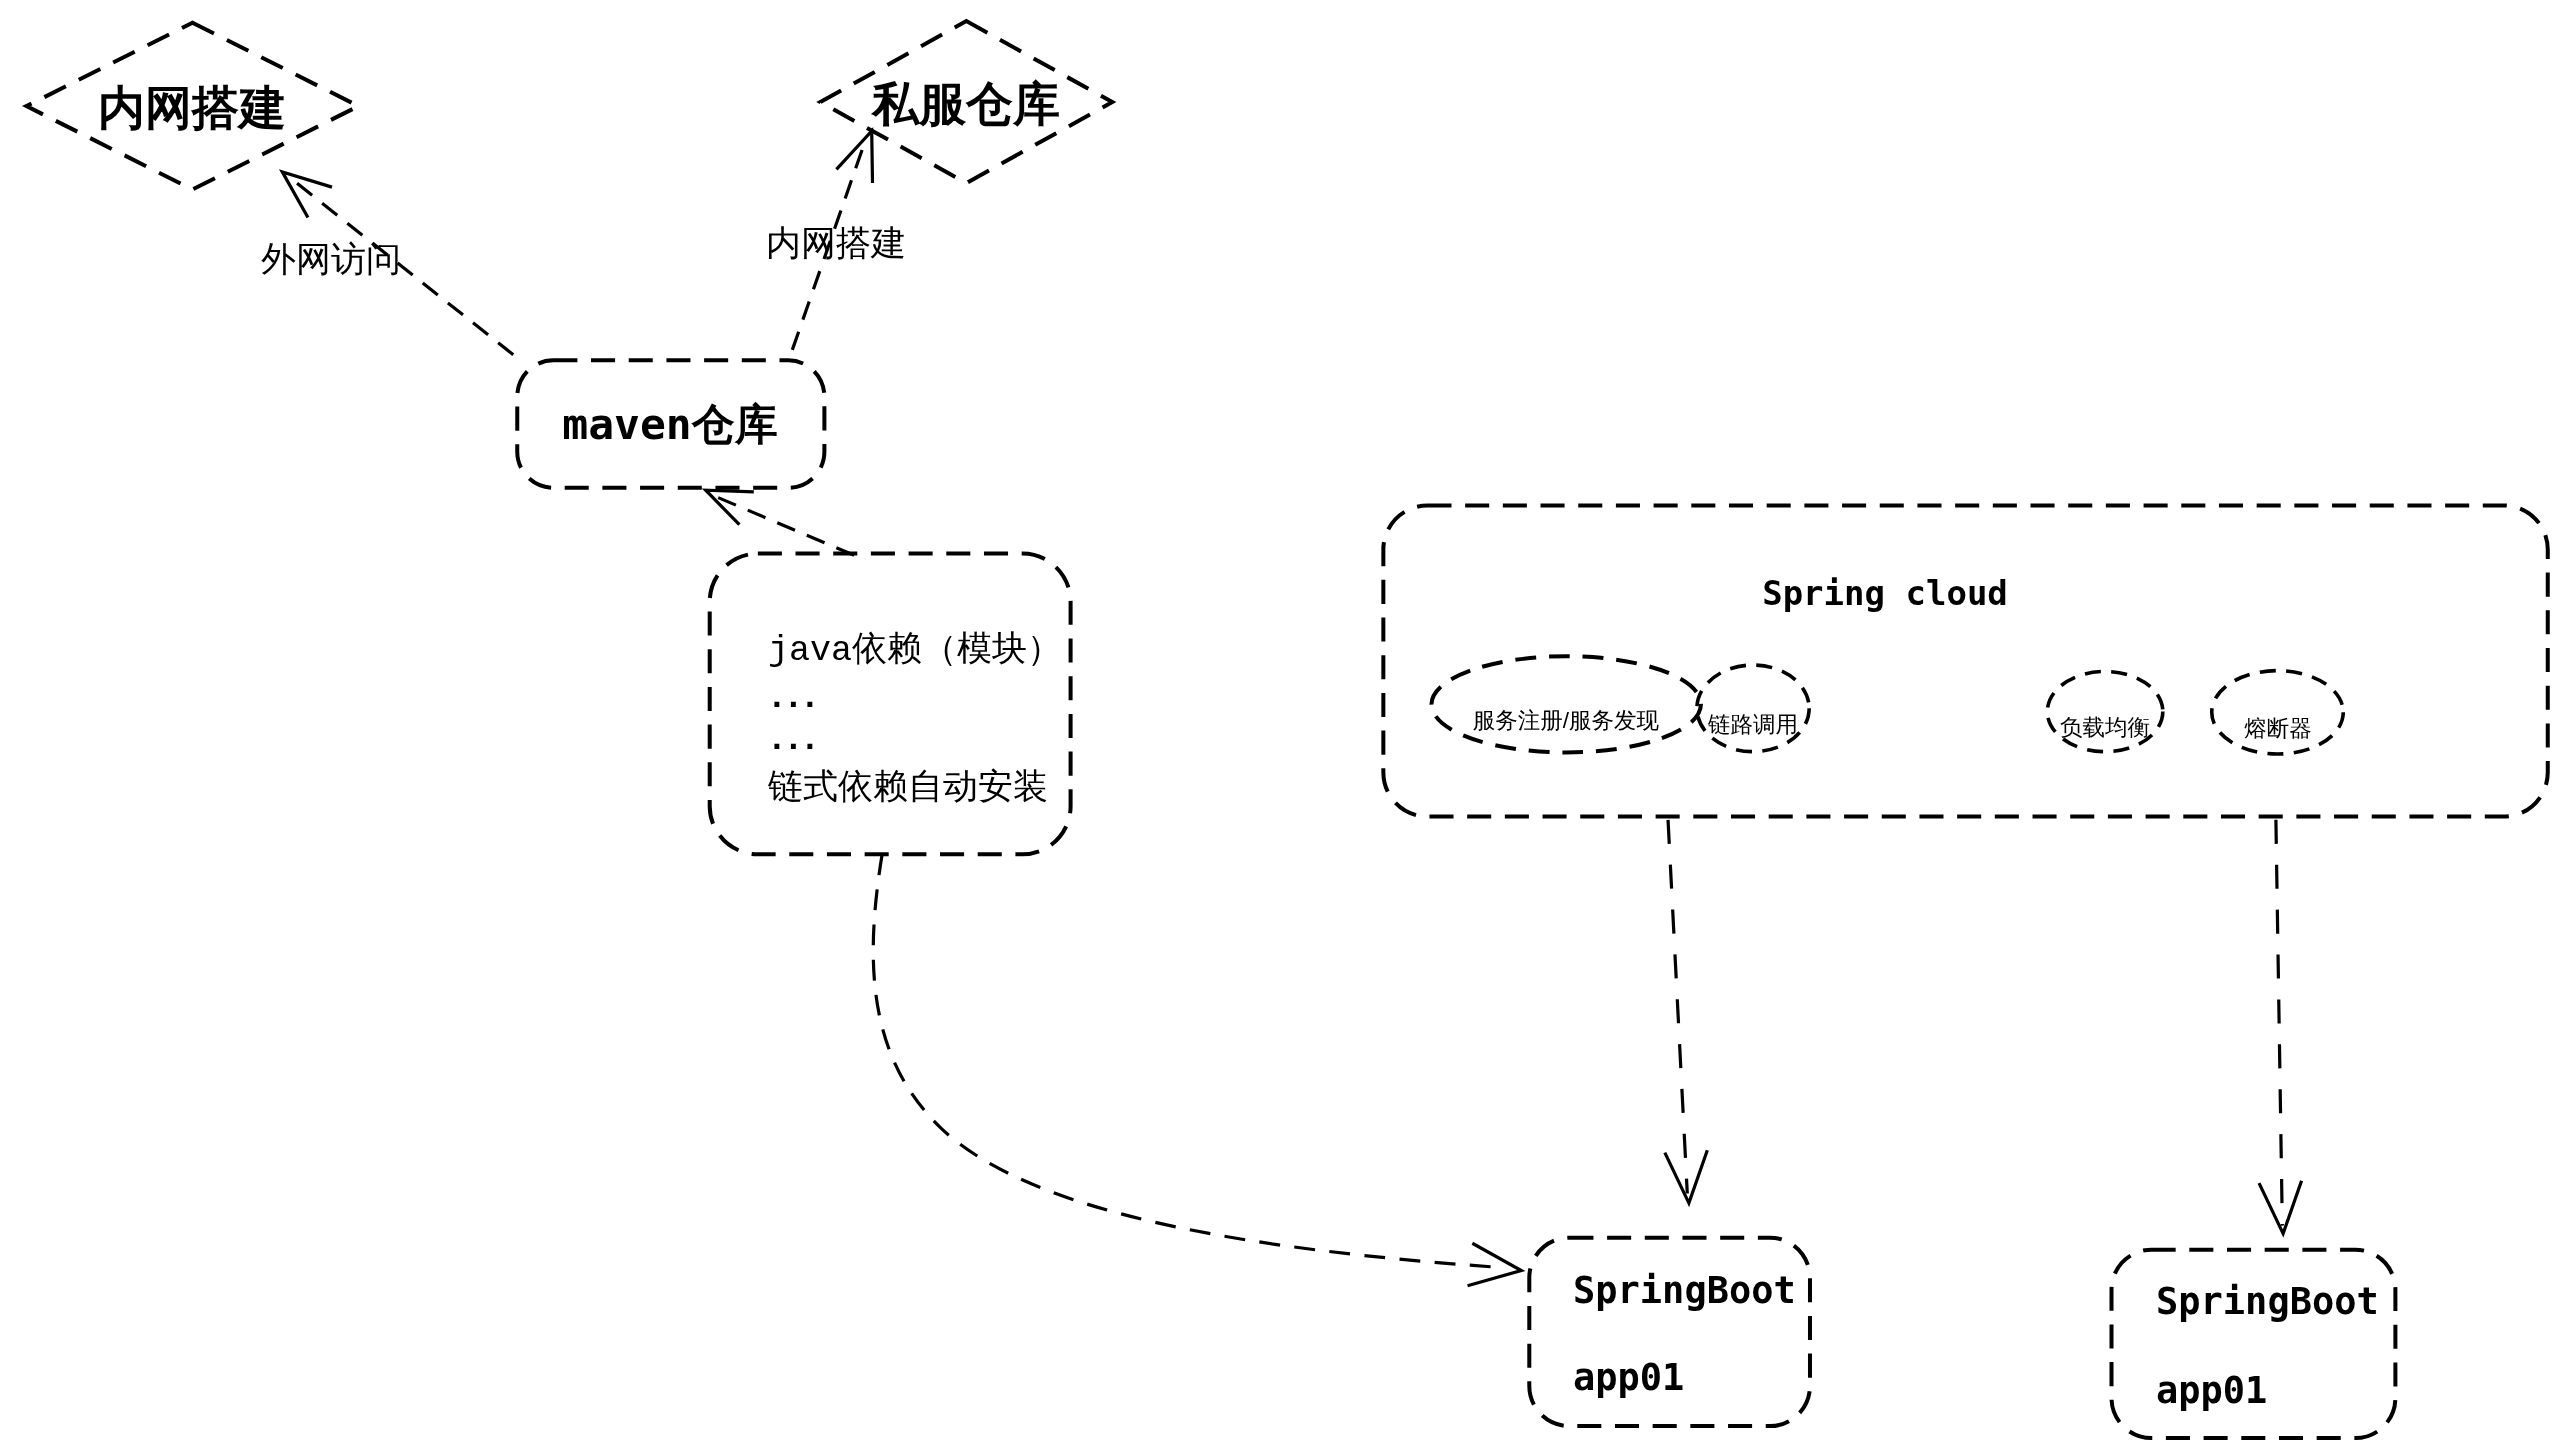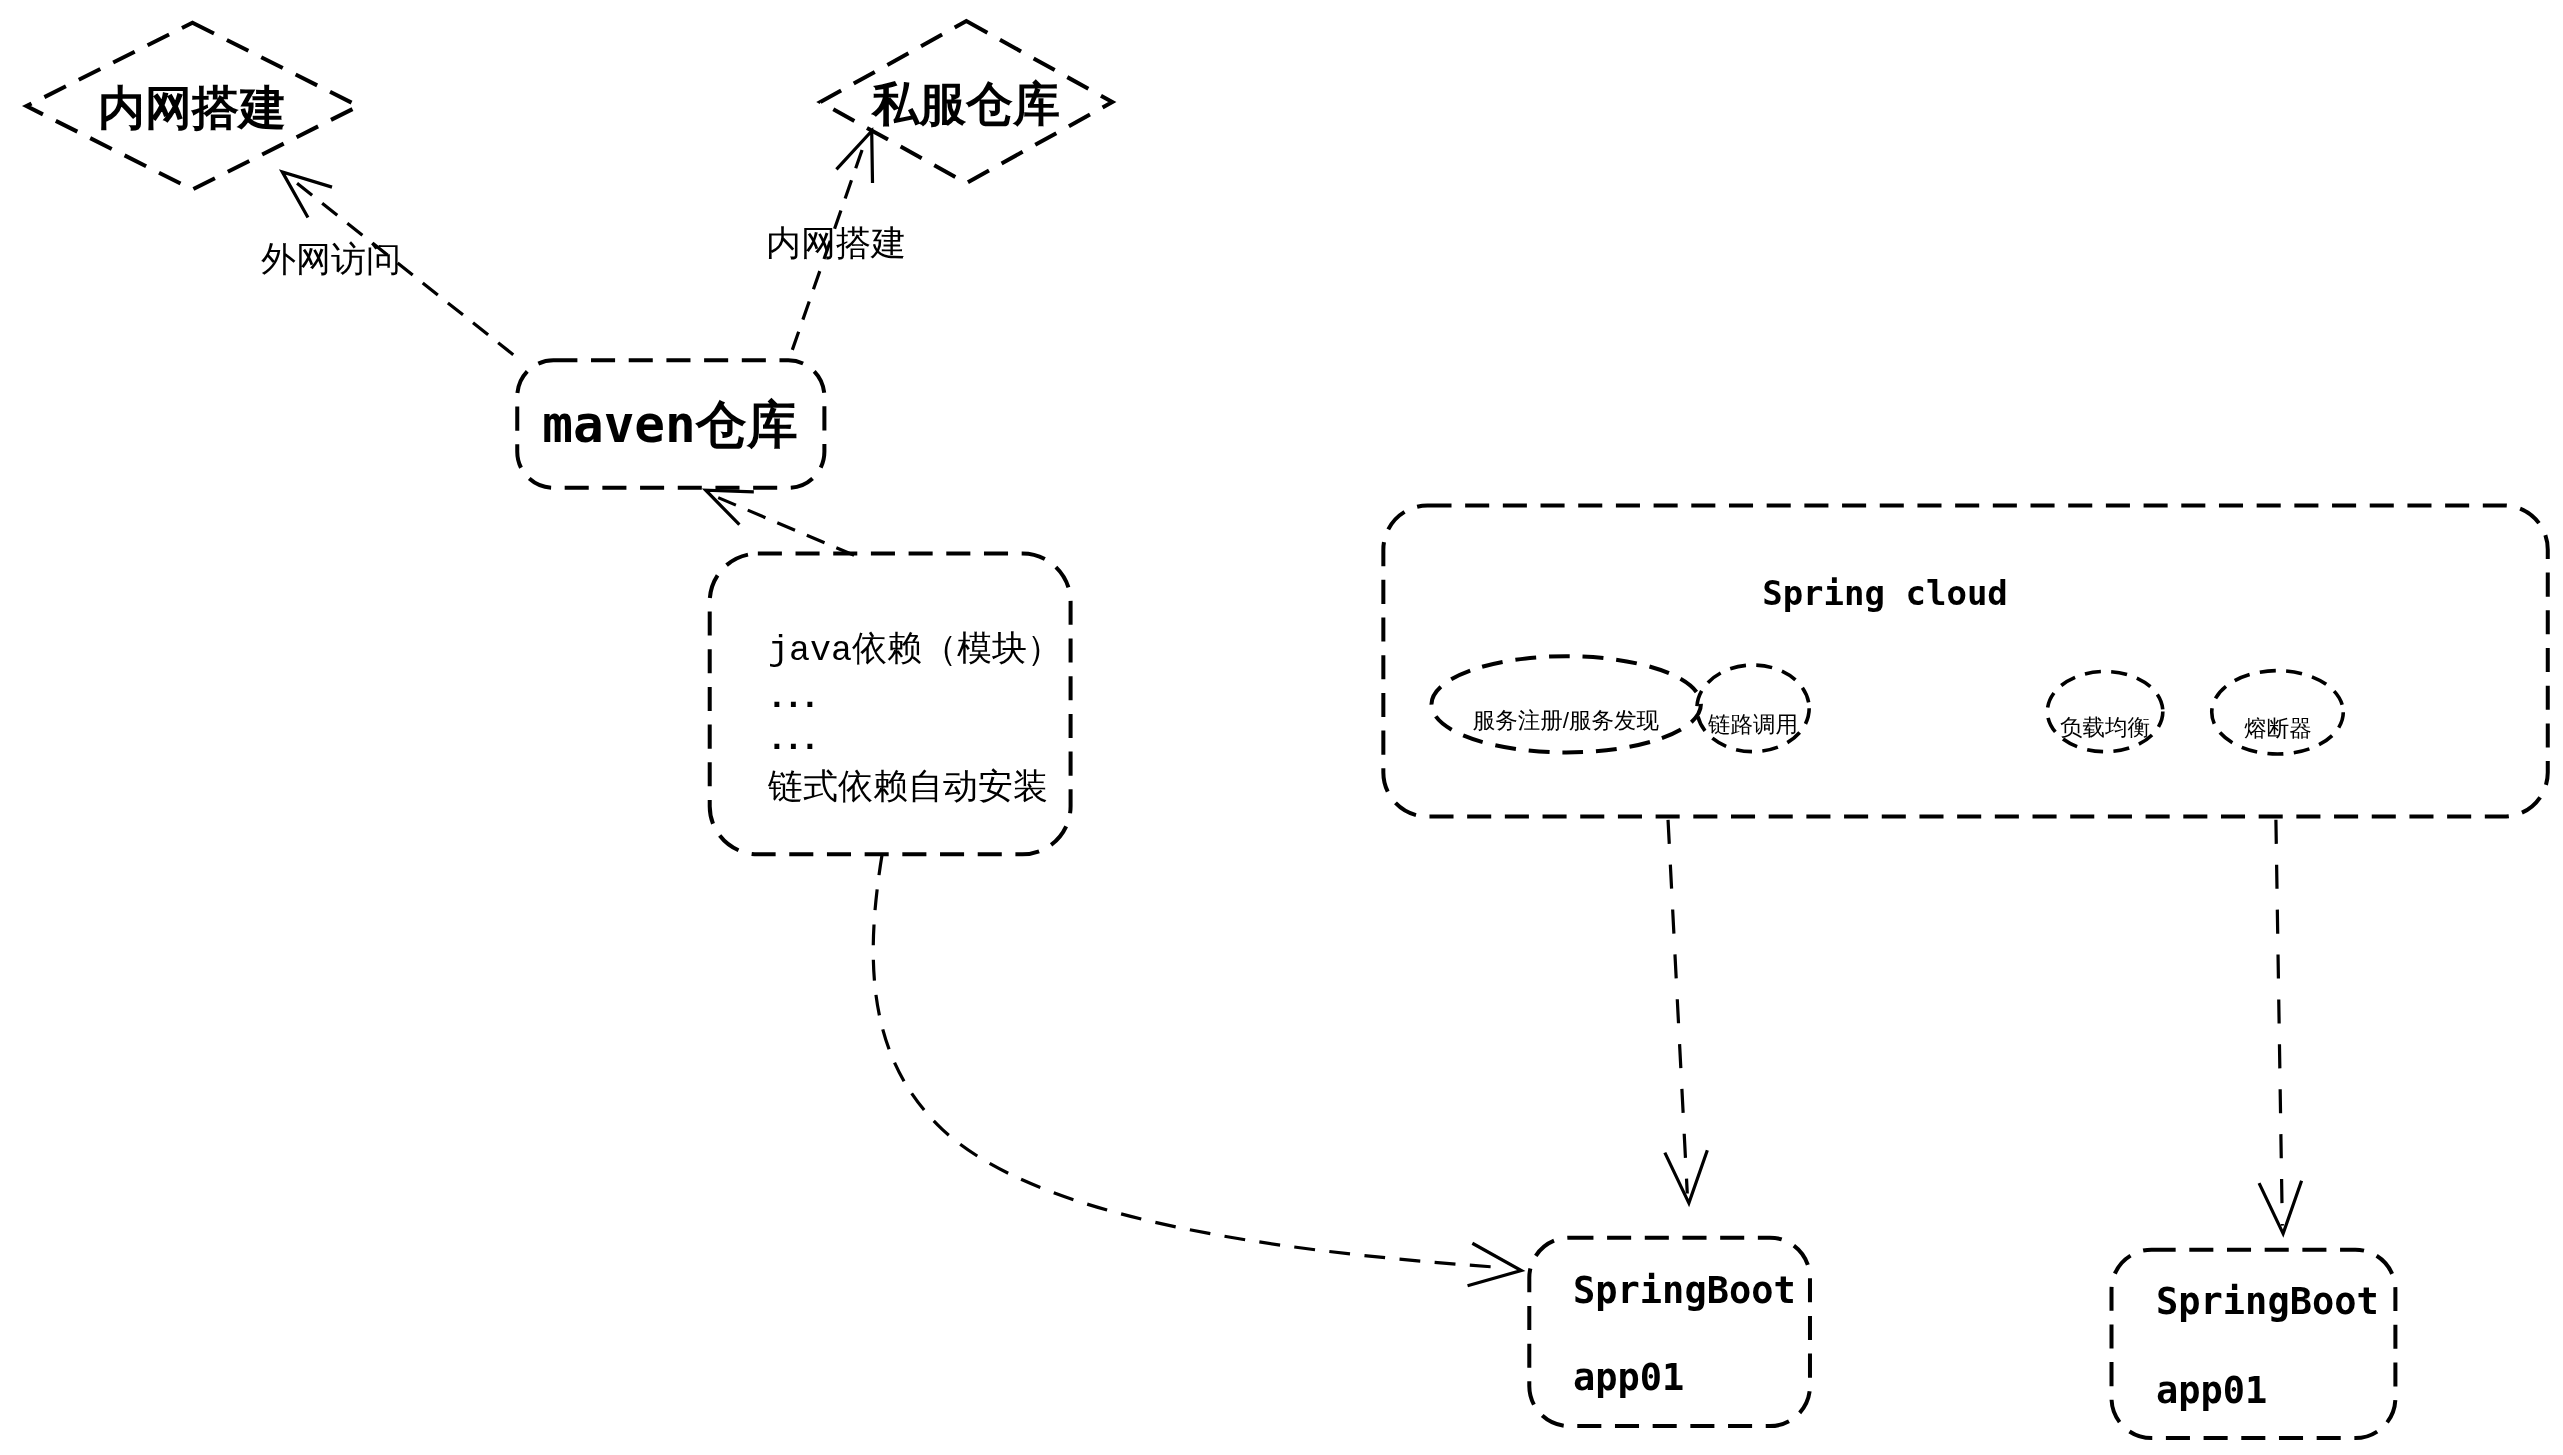--- a/index.html
+++ b/index.html
@@ -18,21 +18,21 @@
   .dash-ellipse{stroke-dasharray:26 16;}
   .dash-ellipse-sm{stroke-width:4.5;stroke-dasharray:20 13;}
   .edge{fill:none;stroke:#000;stroke-width:4;stroke-dasharray:24 16;}
   .edge-long{stroke-dasharray:30 26;}
   .edge-curve{stroke-dasharray:26 18;}
   .head{fill:none;stroke:#000;stroke-width:4;stroke-linejoin:miter;}
   .lbl{position:absolute;white-space:nowrap;line-height:1;}
   .center{transform:translate(-50%,-50%);}
   .vcenter{transform:translateY(-50%);}
   .diamond-label{font-size:47px;font-weight:bold;}
-  .maven-label{font-size:51px;font-weight:bold;font-family:"DejaVu Sans Mono",monospace;}
+  .maven-label{font-size:43px;font-weight:bold;font-family:"DejaVu Sans Mono",monospace;}
   .edge-label{font-size:35px;}
   .java-line{font-size:35px;font-family:Liberation Mono, monospace;}
   .dots-line{font-size:35px;font-weight:bold;letter-spacing:4.8px;}
   .sc-title{font-size:34px;font-weight:bold;font-family:"DejaVu Sans Mono",monospace;}
   .ellipse-label{font-size:22.5px;margin-top:16px;}
   .sb-line{font-size:37px;font-weight:bold;font-family:"DejaVu Sans Mono",monospace;}
 </style>
 </head>
 <body>
 

